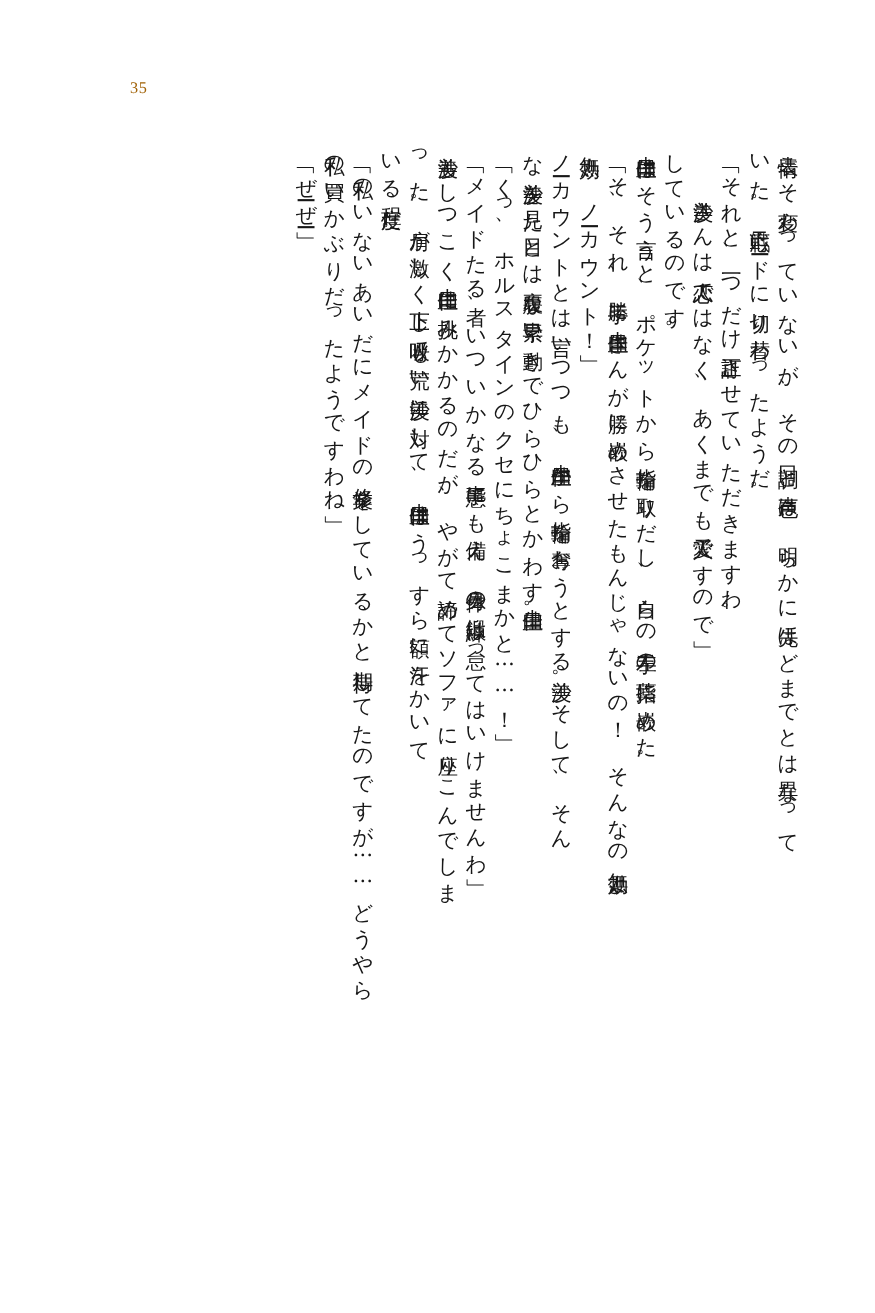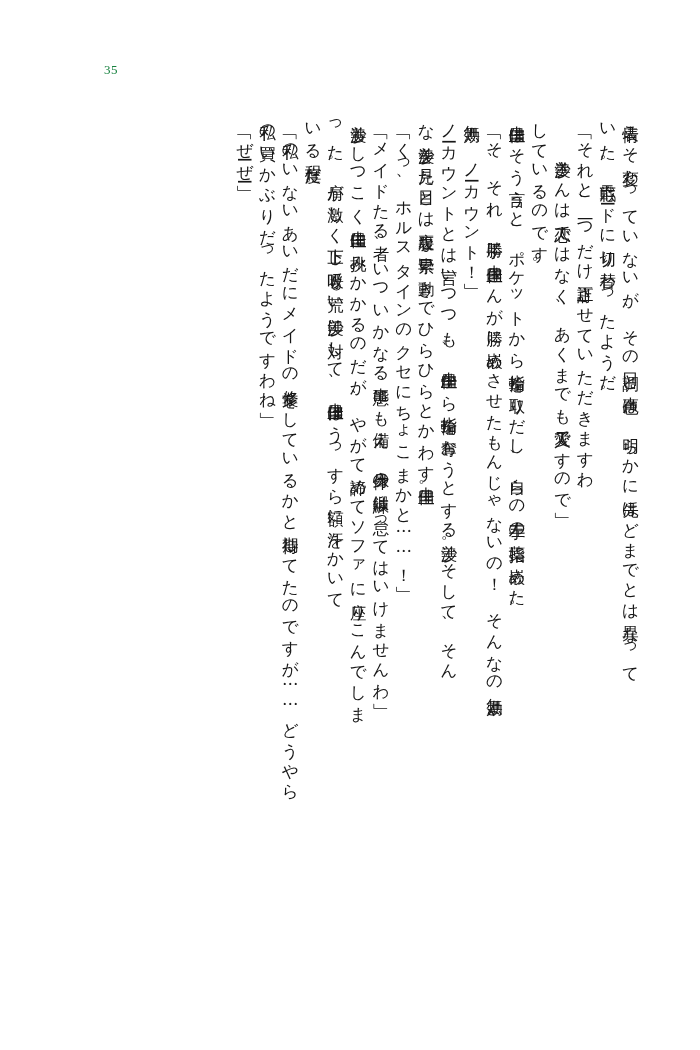--- a/index.html
+++ b/index.html
@@ -16,21 +16,21 @@
     font-family: "DejaVu Serif", "Liberation Serif", serif;
     color: #1a1a1a;
   }
   
   #page-number {
     position: absolute;
     left: 104px;
     top: 62px;
     font-size: 13px;
     letter-spacing: 0.5px;
-    color: #15803d;
+    color: #a16207;
     font-family: "Liberation Serif", serif;
   }
   
   #text-block {
     position: absolute;
     top: 112px;
     left: 64px;
     width: 574px;
     height: 890px;
     display: flex;

